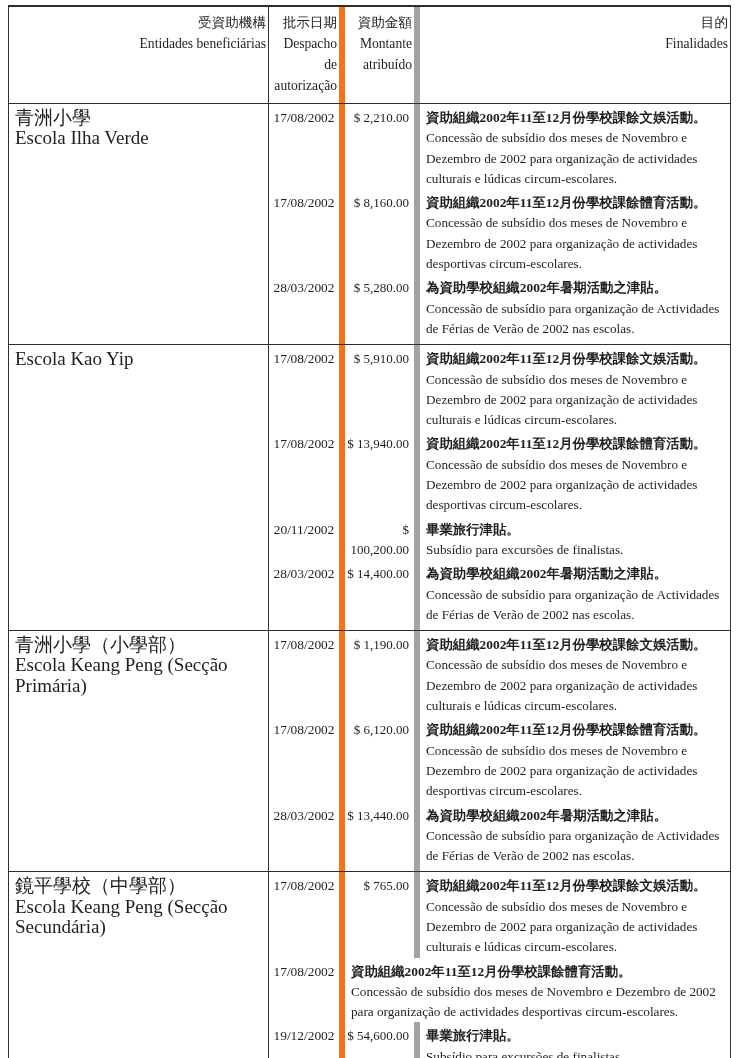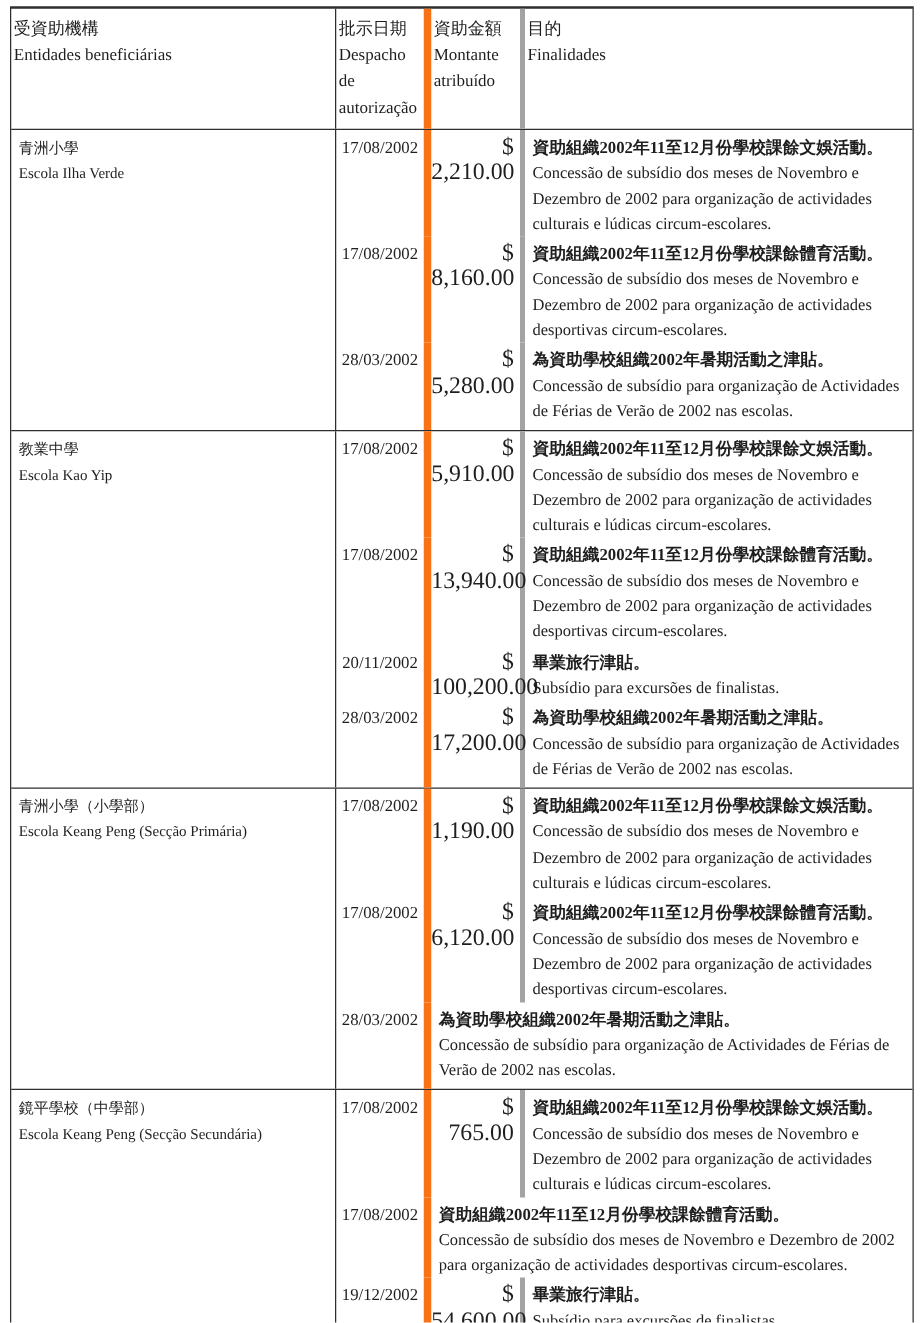--- a/index.html
+++ b/index.html
@@ -28,55 +28,55 @@
     border-bottom: 1px solid #2e2e2e;
   }
   .group {
     display: flex;
     border-bottom: 1px solid #2e2e2e;
   }
   .group:last-child { border-bottom: none; }
 
   .c1 { width: 260px; box-sizing: border-box; border-right: 1px solid #2e2e2e; }
   .c2 { width: 76px;  box-sizing: border-box; border-right: 6px solid #f97316; }
-  .c3 { width: 75px;  box-sizing: border-box; border-right: 4px solid #a3a3a3; }
+  .c3 { width: 75px;  box-sizing: border-box; border-right: 6px solid #a3a3a3; }
   .c4 { flex: 1; box-sizing: border-box; }
 
   
   .hcell {
-    text-align: left;
+    text-align: right;
     padding: 5px 2px 7px 2px;
     font-size: 13.6px;
     line-height: 21px;
   }
   .hcell .zh { font-size: 13.6px; }
 
   
   .entity {
     padding: 4px 6px 4px 6px;
-    font-size: 12px;
+    font-size: 19px;
     line-height: 20.3px;
   }
 
   .entries {
     flex: 1;
     display: flex;
     flex-direction: column;
   }
   .entry { display: flex; }
   .entry .date {
     text-align: center;
     font-size: 13.4px;
     line-height: 20.3px;
     padding-top: 4px;
   }
   .entry .amount {
     text-align: right;
     padding-right: 5px;
-    font-size: 19px;
+    font-size: 13px;
     line-height: 20.3px;
     padding-top: 4px;
   }
   .entry .purpose {
     padding: 4px 6px 0 6px;
     font-size: 13.2px;
     line-height: 20.3px;
   }
   .entry .purpose .zh { font-size: 13.4px; font-weight: bold; }
   .entry:last-child .date,
@@ -135,21 +135,20 @@
     <div class="c3 amount">$ 5,280.00</div>
     <div class="c4 purpose">
       <div class="zh">為資助學校組織2002年暑期活動之津貼。</div>
       <div>Concessão de subsídio para organização de Actividades de Férias de Verão de 2002 nas escolas.</div>
     </div>
   </div>
         </div>
   </div>
       <div class="group">
     <div class="c1 entity">
-      <div>教業中學</div>
       <div>Escola Kao Yip</div>
     </div>
     <div class="entries">
           <div class="entry">
     <div class="c2 date">17/08/2002</div>
     <div class="c3 amount">$ 5,910.00</div>
     <div class="c4 purpose">
       <div class="zh">資助組織2002年11至12月份學校課餘文娛活動。</div>
       <div>Concessão de subsídio dos meses de Novembro e Dezembro de 2002 para organização de actividades culturais e lúdicas circum-escolares.</div>
     </div>
@@ -165,21 +164,21 @@
           <div class="entry">
     <div class="c2 date">20/11/2002</div>
     <div class="c3 amount">$ 100,200.00</div>
     <div class="c4 purpose">
       <div class="zh">畢業旅行津貼。</div>
       <div>Subsídio para excursões de finalistas.</div>
     </div>
   </div>
           <div class="entry">
     <div class="c2 date">28/03/2002</div>
-    <div class="c3 amount">$ 17,200.00</div>
+    <div class="c3 amount">$ 14,400.00</div>
     <div class="c4 purpose">
       <div class="zh">為資助學校組織2002年暑期活動之津貼。</div>
       <div>Concessão de subsídio para organização de Actividades de Férias de Verão de 2002 nas escolas.</div>
     </div>
   </div>
         </div>
   </div>
       <div class="group">
     <div class="c1 entity">
       <div>青洲小學（小學部）</div>
@@ -197,20 +196,21 @@
           <div class="entry">
     <div class="c2 date">17/08/2002</div>
     <div class="c3 amount">$ 6,120.00</div>
     <div class="c4 purpose">
       <div class="zh">資助組織2002年11至12月份學校課餘體育活動。</div>
       <div>Concessão de subsídio dos meses de Novembro e Dezembro de 2002 para organização de actividades desportivas circum-escolares.</div>
     </div>
   </div>
           <div class="entry">
     <div class="c2 date">28/03/2002</div>
+    <div class="c3 amount">$ 13,440.00</div>
     <div class="c4 purpose">
       <div class="zh">為資助學校組織2002年暑期活動之津貼。</div>
       <div>Concessão de subsídio para organização de Actividades de Férias de Verão de 2002 nas escolas.</div>
     </div>
   </div>
         </div>
   </div>
       <div class="group">
     <div class="c1 entity">
       <div>鏡平學校（中學部）</div>

